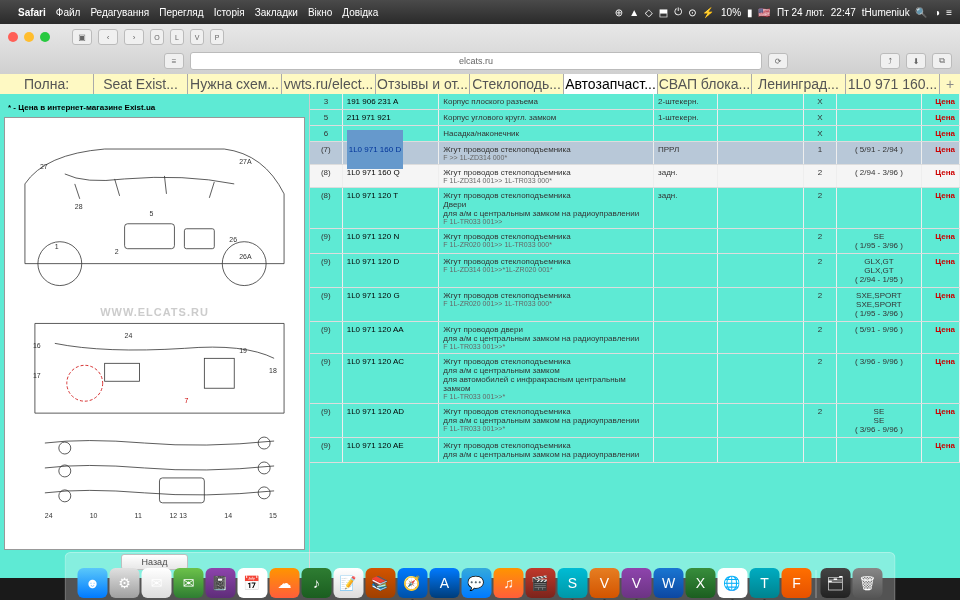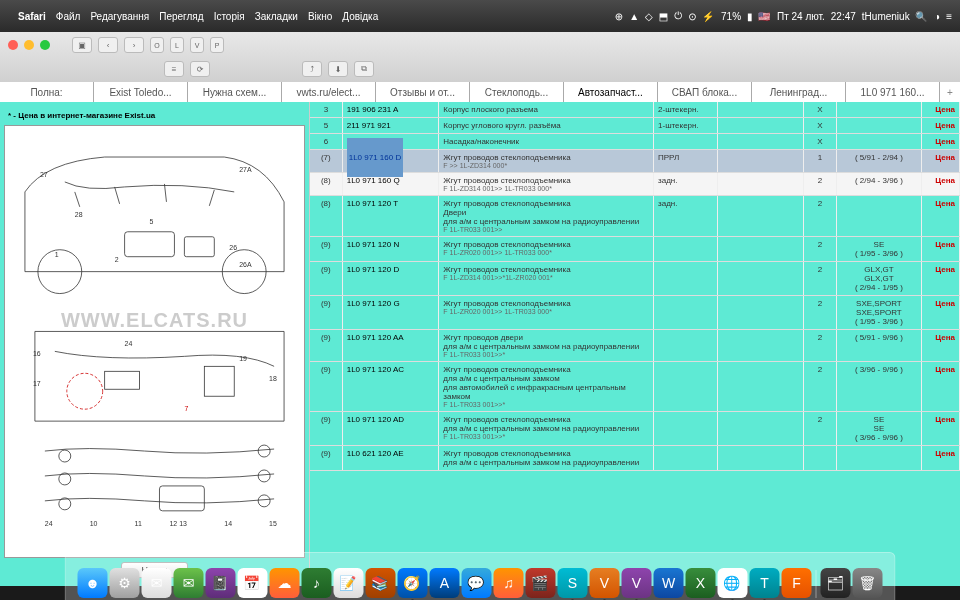--- a/index.html
+++ b/index.html
@@ -1,38 +1,38 @@
 <!DOCTYPE html>
 <html><head>
 <meta charset="utf-8">
 <style>
 *{margin:0;padding:0;box-sizing:border-box;font-family:-apple-system,Helvetica,Arial,sans-serif}
 body{width:960px;height:600px;overflow:hidden;background:#1a1a1a}
-.menubar{height:32px;background:linear-gradient(#4a4a4a,#2a2a2a);color:#fff;font-size:10px;display:flex;align-items:center;padding:0 8px;justify-content:space-between}
+.menubar{height:24px;background:linear-gradient(#4a4a4a,#2a2a2a);color:#fff;font-size:10px;display:flex;align-items:center;padding:0 8px;justify-content:space-between}
 .menubar-left,.menubar-right{display:flex;gap:10px;align-items:center}
 .menubar-right{gap:6px}
 .apple{font-size:11px}
 .browser-chrome{height:50px;background:linear-gradient(#e8e8e8,#d0d0d0)}
 .window-controls{display:flex;gap:6px;padding:5px 8px;align-items:center}
 .dot{width:10px;height:10px;border-radius:50%}
 .red{background:#ff5f56}.yellow{background:#ffbd2e}.green{background:#27c93f}
 .toolbar{display:flex;align-items:center;padding:0 8px;gap:6px;height:22px}
 .tool-btn{width:20px;height:16px;background:#f0f0f0;border:1px solid #bbb;border-radius:3px;display:flex;align-items:center;justify-content:center;font-size:8px;color:#666}
 .url-bar{flex:1;height:18px;background:#fff;border:1px solid #bbb;border-radius:3px;font-size:9px;text-align:center;line-height:16px;color:#666}
-.tabs{display:flex;height:20px;background:#ffffff;font-size:10px}
+.tabs{display:flex;height:20px;background:#fef9c3;font-size:14px}
 .tab{flex:1;border-right:1px solid #aaa;display:flex;align-items:center;justify-content:center;color:#555;min-width:0;white-space:nowrap;overflow:hidden;padding:0 4px}
 .tab.active{background:#fff;color:#000}
 .tab-add{width:20px;flex:0 0 20px;display:flex;align-items:center;justify-content:center;color:#888}
 .content{display:flex;height:484px;background:#5eead4}
 .left-panel{width:310px;border-right:1px solid #ccc;display:flex;flex-direction:column;padding:4px}
 .notes{font-size:8px;padding:4px;line-height:1.4}
 .notes b{font-weight:bold}
 .diagram{flex:1;border:1px solid #999;position:relative;background:#fff;overflow:hidden}
 .diagram svg{width:100%;height:100%}
-.watermark{position:absolute;top:45%;left:50%;transform:translate(-50%,-50%);font-size:20px;color:#ccc;font-weight:bold;letter-spacing:1px}
+.watermark{position:absolute;top:45%;left:50%;transform:translate(-50%,-50%);font-size:11px;color:#ccc;font-weight:bold;letter-spacing:1px}
 .back-btn{margin:4px auto;padding:2px 20px;font-size:9px;border:1px solid #aaa;background:linear-gradient(#fff,#e0e0e0);border-radius:3px}
 .right-panel{flex:1;overflow:auto;font-size:8px}
 table{width:100%;border-collapse:collapse}
 td{border-bottom:1px solid #ddd;border-right:1px solid #eee;padding:3px 4px;vertical-align:top;font-size:8px;color:#333}
 tr.selected td{background:#b8c8d8}
 tr.alt td{background:#f5f5f5}
 .partno{font-weight:normal;color:#000}
 .partno.sel{color:#003399;background:#6699cc;padding:15px 2px}
 .price{color:#cc0000;font-weight:bold;text-align:right}
 .col-idx{width:30px;text-align:center}
@@ -65,21 +65,21 @@
     <span>Довідка</span>
   </div>
   <div class="menubar-right">
     <span>⊕</span>
     <span>▲</span>
     <span>◇</span>
     <span>⬒</span>
     <span>⏻</span>
     <span>⊙</span>
     <span>⚡</span>
-    <span>71%</span>
+    <span>10%</span>
     <span>▮</span>
     <span>🇺🇸</span>
     <span>Пт 24 лют.</span>
     <span>22:47</span>
     <span>tHumeniuk</span>
     <span>🔍</span>
     <span>◑</span>
     <span>≡</span>
   </div>
 </div>
@@ -95,31 +95,32 @@
     <div class="tool-btn">›</div>
     <div class="tool-btn" style="font-size:7px;width:14px">O</div>
     <div class="tool-btn" style="font-size:7px;width:14px">L</div>
     <div class="tool-btn" style="font-size:7px;width:14px">V</div>
     <div class="tool-btn" style="font-size:7px;width:14px">P</div>
     <div style="flex:1"></div>
   </div>
   <div class="toolbar">
     <div style="width:150px"></div>
     <div class="tool-btn">≡</div>
+    <div class="url-bar">elcats.ru</div>
     <div class="tool-btn">⟳</div>
     <div style="width:80px"></div>
     <div class="tool-btn">⤴</div>
     <div class="tool-btn">⬇</div>
     <div class="tool-btn">⧉</div>
   </div>
 </div>
 
 <div class="tabs" id="tabs-container">
     <div class="tab">Полна:</div>
-    <div class="tab">Exist Toledo...</div>
+    <div class="tab">Seat Exist...</div>
     <div class="tab">Нужна схем...</div>
     <div class="tab">vwts.ru/elect...</div>
     <div class="tab">Отзывы и от...</div>
     <div class="tab">Стеклоподь...</div>
     <div class="tab active">Автозапчаст...</div>
     <div class="tab">СВАП блока...</div>
     <div class="tab">Ленинград...</div>
     <div class="tab">1L0 971 160...</div>
     <div class="tab-add">+</div>
   </div>
@@ -197,21 +198,21 @@
     <td class="col-c">X</td>
     <td class="col-d">
               <div></div>
             </td>
     <td class="col-price price">Цена</td>
           </tr>
           <tr>
             <td class="col-idx">5</td>
     <td class="col-part"><span class="partno">211 971 921</span></td>
     <td class="col-desc">
-              <div>Корпус углового кругл. разъёма</div>
+              <div>Корпус углового кругл. замком</div>
             </td>
     <td class="col-a">1-штекерн.</td>
     <td class="col-b"></td>
     <td class="col-c">X</td>
     <td class="col-d">
               <div></div>
             </td>
     <td class="col-price price">Цена</td>
           </tr>
           <tr>
@@ -371,21 +372,21 @@
     <td class="col-c">2</td>
     <td class="col-d">
               <div>SE</div>
               <div>SE</div>
               <div>( 3/96 - 9/96 )</div>
             </td>
     <td class="col-price price">Цена</td>
           </tr>
           <tr>
             <td class="col-idx">(9)</td>
-    <td class="col-part"><span class="partno">1L0 621 120 AE</span></td>
+    <td class="col-part"><span class="partno">1L0 971 120 AE</span></td>
     <td class="col-desc">
               <div>Жгут проводов стеклоподъемника</div>
               <div>для а/м с центральным замком на радиоуправлении</div>
             </td>
     <td class="col-a"></td>
     <td class="col-b"></td>
     <td class="col-c"></td>
     <td class="col-d">
               <div></div>
             </td>

